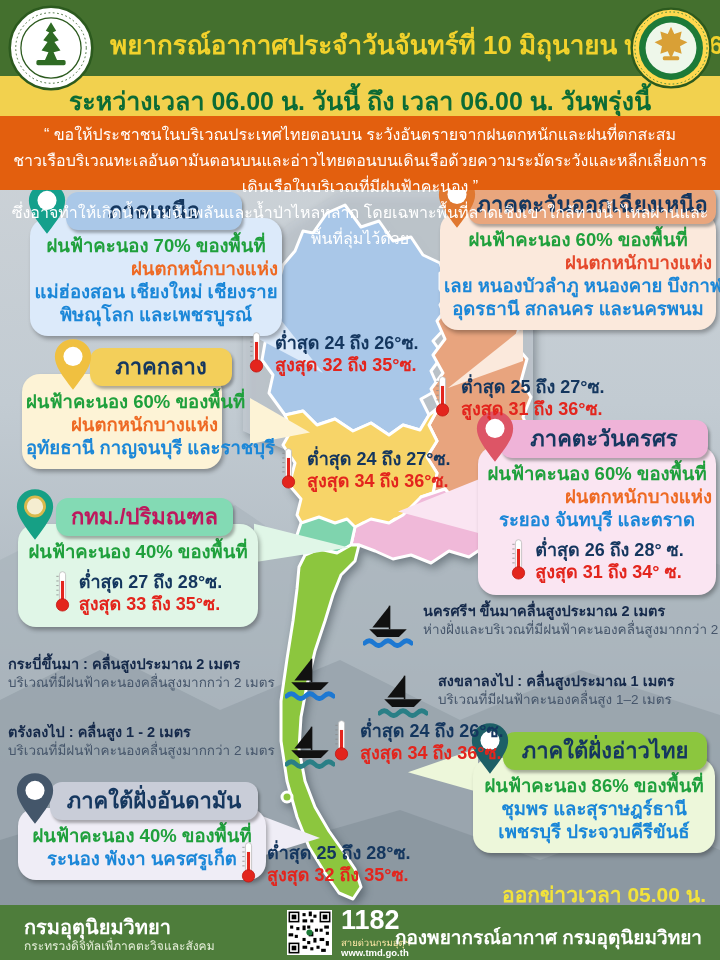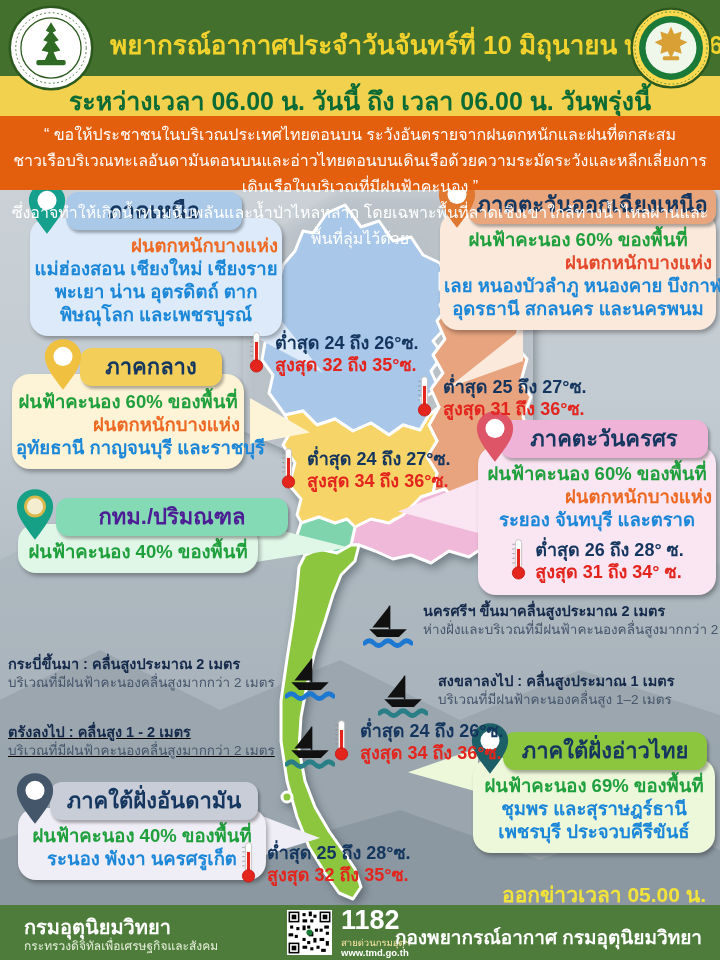--- a/index.html
+++ b/index.html
@@ -33,48 +33,48 @@
     text-align:center;box-shadow:2px 3px 4px rgba(0,0,0,.3);}
   .rain{color:#1fa03c;font-weight:bold;font-size:18.5px;line-height:23px;white-space:nowrap;}
   .heavy{color:#ee6a24;font-weight:bold;font-size:18.5px;line-height:23px;white-space:nowrap;text-align:right;}
   .heavy.red{color:#e5492c;}
   .prov{color:#1b87d8;font-weight:bold;font-size:18.5px;line-height:23px;white-space:nowrap;}
   
   .box-north{left:30px;top:192px;width:252px;}   .box-north .pill{margin-left:36px;width:176px;background:#aac8e8;}
   .box-north .bodybox{background:#dceafa;}
   .box-ne{left:440px;top:186px;width:276px;}     .box-ne .pill{margin-left:28px;width:248px;background:#e9a67d;}
   .box-ne .bodybox{background:#fbe9dc;}
-  .box-central{left:12px;top:348px;width:232px;} .box-central .pill{margin-left:68px;width:142px;background:#f3cf5a;}
+  .box-central{left:22px;top:348px;width:200px;} .box-central .pill{margin-left:68px;width:142px;background:#f3cf5a;}
   .box-central .bodybox{background:#fdf3d6;}
-  .box-bkk{left:18px;top:498px;width:240px;}     .box-bkk .pill{margin-left:38px;width:232px;background:#83dab4;color:#4c1d95;}
+  .box-bkk{left:18px;top:498px;width:240px;}     .box-bkk .pill{margin-left:38px;width:177px;background:#83dab4;color:#be185d;}
   .box-bkk .bodybox{background:#e0f6e7;}
   .box-east{left:478px;top:420px;width:238px;}   .box-east .pill{margin-left:22px;width:208px;background:#efb3d8;}
   .box-east .bodybox{background:#fae5f2;}
   .box-gulf{left:473px;top:732px;width:242px;}   .box-gulf .pill{margin-left:30px;width:204px;background:#8cc63e;}
   .box-gulf .bodybox{background:#edf7da;}
   .box-andaman{left:18px;top:782px;width:248px;} .box-andaman .pill{margin-left:32px;width:208px;background:#c9cdd8;}
   .box-andaman .bodybox{background:#efedf6;}
   
   .temp{position:absolute;z-index:7;display:flex;align-items:center;gap:10px;}
   .temp .tt{display:flex;flex-direction:column;text-align:left;}
   .low{color:#14365e;font-weight:bold;font-size:18px;line-height:22px;white-space:nowrap;}
   .high{color:#e3251d;font-weight:bold;font-size:18px;line-height:22px;white-space:nowrap;}
   .temp-inline{display:flex;align-items:center;gap:8px;justify-content:center;margin-top:6px;}
   .temp-inline .tt{display:flex;flex-direction:column;text-align:left;}
-  .t-north{left:248px;top:330px;}  .t-ne{left:416px;top:374px;}  .t-central{left:280px;top:446px;}
+  .t-north{left:248px;top:330px;}  .t-ne{left:434px;top:374px;}  .t-central{left:280px;top:446px;}
   .t-gulf{left:333px;top:718px;}   .t-andaman{left:240px;top:840px;}
   
   .seanote{position:absolute;z-index:7;display:flex;align-items:flex-start;gap:10px;}
   .seanote.rev{flex-direction:row-reverse;}
   .sn-text{display:flex;flex-direction:column;}
   .sn-title{color:#15294a;font-weight:bold;font-size:14.5px;line-height:19px;white-space:nowrap;}
   .sn-sub{color:#46566b;font-size:13.5px;line-height:18px;white-space:nowrap;}
   .boat{flex:0 0 auto;margin-top:2px;}
   .sn-r1{left:363px;top:602px;}  .sn-r2{left:378px;top:672px;}
-  .sn-l1{left:8px;top:655px;}    .sn-l2{left:8px;top:723px;text-decoration:underline;}
+  .sn-l1{left:8px;top:655px;}    .sn-l2{left:8px;top:723px;}
   .release{position:absolute;right:14px;top:878px;z-index:8;color:#f2e33b;font-weight:bold;font-size:21px;}
   
   .footer{position:absolute;left:0;top:905px;width:720px;height:55px;background:#4e7d3b;z-index:10;}
   .f-dept{position:absolute;left:24px;top:6px;color:#fff;font-weight:bold;font-size:20px;white-space:nowrap;}
   .f-min{position:absolute;left:24px;top:31px;color:#e8f0dc;font-size:12px;white-space:nowrap;}
   .f-qr{position:absolute;left:287px;top:5px;}
   .f-1182{position:absolute;left:341px;top:0px;color:#fff;font-weight:bold;font-size:27px;}
   .f-hot{position:absolute;left:341px;top:30px;color:#ffe9a8;font-size:9.5px;white-space:nowrap;}
   .f-web{position:absolute;left:341px;top:42px;color:#fff;font-weight:bold;font-size:9.5px;white-space:nowrap;}
   .f-div{position:absolute;right:18px;top:17px;color:#fff;font-weight:bold;font-size:19px;white-space:nowrap;}
@@ -151,23 +151,23 @@
 
   <div class="callout box-north">
     <div class="pin">
       <svg width="42" height="54" viewBox="0 0 44 56">
           <path d="M22,54 C10,38 3,29 3,19 a19,18 0 1,1 38,0 c0,10 -7,19 -19,35 z" fill="#14a08c"></path>
           <circle cx="22" cy="19" r="10" fill="#fff"></circle>
         </svg>
     </div>
     <div class="pill">ภาคเหนือ</div>
     <div class="bodybox">
+      <div class="rain">ฝนฟ้าคะนอง 70% ของพื้นที่</div>
       <div class="heavy">ฝนตกหนักบางแห่ง</div>
       <div class="prov">แม่ฮ่องสอน เชียงใหม่ เชียงราย</div>
-      <div class="prov">พะเยา น่าน อุตรดิตถ์ ตาก</div>
       <div class="prov">พิษณุโลก และเพชรบูรณ์</div>
     </div>
   </div>
 
   <div class="callout box-ne">
     <div class="pin">
       <svg width="42" height="54" viewBox="0 0 44 56">
           <path d="M22,54 C10,38 3,29 3,19 a19,18 0 1,1 38,0 c0,10 -7,19 -19,35 z" fill="#e07830"></path>
           <circle cx="22" cy="19" r="10" fill="#fff"></circle>
         </svg>
@@ -199,20 +199,34 @@
   <div class="callout box-bkk">
     <div class="pin">
       <svg width="42" height="54" viewBox="0 0 44 56">
           <path d="M22,54 C10,38 3,29 3,19 a19,18 0 1,1 38,0 c0,10 -7,19 -19,35 z" fill="#16a085"></path>
           <circle cx="22" cy="19" r="10" fill="#f5edd0" stroke="#d9b94c" stroke-width="3"></circle>
         </svg>
     </div>
     <div class="pill">กทม./ปริมณฑล</div>
     <div class="bodybox">
       <div class="rain">ฝนฟ้าคะนอง 40% ของพื้นที่</div>
+      <div class="temp-inline">
+        <span>
+          <svg width="17" height="44" viewBox="0 0 22 54">
+              <rect x="7" y="2" width="8" height="38" rx="4" fill="#fff" stroke="#b9b9b9"></rect>
+              <rect x="9" y="14" width="4" height="26" fill="#e3251d"></rect>
+              <circle cx="11" cy="45" r="8" fill="#e3251d" stroke="#c11510"></circle>
+              <path d="M3,8h3 M3,14h3 M3,20h3 M3,26h3 M3,32h3" stroke="#888" stroke-width="1"></path>
+            </svg>
+        </span>
+        <span class="tt">
+          <span class="low">ต่ำสุด 27 ถึง 28°ซ.</span>
+          <span class="high">สูงสุด 33 ถึง 35°ซ.</span>
+        </span>
+      </div>
     </div>
   </div>
 
   <div class="callout box-east">
     <div class="pin">
       <svg width="42" height="54" viewBox="0 0 44 56">
           <path d="M22,54 C10,38 3,29 3,19 a19,18 0 1,1 38,0 c0,10 -7,19 -19,35 z" fill="#dd5566"></path>
           <circle cx="22" cy="19" r="10" fill="#fff"></circle>
         </svg>
     </div>
@@ -240,21 +254,21 @@
 
   <div class="callout box-gulf">
     <div class="pin">
       <svg width="42" height="54" viewBox="0 0 44 56">
           <path d="M22,54 C10,38 3,29 3,19 a19,18 0 1,1 38,0 c0,10 -7,19 -19,35 z" fill="#1d5f66"></path>
           <circle cx="22" cy="19" r="10" fill="#fff"></circle>
         </svg>
     </div>
     <div class="pill">ภาคใต้ฝั่งอ่าวไทย</div>
     <div class="bodybox">
-      <div class="rain">ฝนฟ้าคะนอง 69% ของพื้นที่</div>
+      <div class="rain">ฝนฟ้าคะนอง 86% ของพื้นที่</div>
       <div class="prov">ชุมพร และสุราษฎร์ธานี</div>
       <div class="prov">เพชรบุรี ประจวบคีรีขันธ์</div>
     </div>
   </div>
 
   <div class="callout box-andaman">
     <div class="pin">
       <svg width="42" height="54" viewBox="0 0 44 56">
           <path d="M22,54 C10,38 3,29 3,19 a19,18 0 1,1 38,0 c0,10 -7,19 -19,35 z" fill="#44566a"></path>
           <circle cx="22" cy="19" r="10" fill="#fff"></circle>
@@ -382,21 +396,21 @@
     <span class="sn-text">
       <span class="sn-title">ตรังลงไป : คลื่นสูง 1 - 2 เมตร</span>
       <span class="sn-sub">บริเวณที่มีฝนฟ้าคะนองคลื่นสูงมากกว่า 2 เมตร</span>
     </span>
   </div>
 
   <div class="release">ออกข่าวเวลา 05.00 น.</div>
 
   <div class="footer">
     <div class="f-dept">กรมอุตุนิยมวิทยา</div>
-    <div class="f-min">กระทรวงดิจิทัลเพื่อเศรษฐกิจและสังคม</div>
+    <div class="f-min">กระทรวงดิจิทัลเพื่ภาคตะวิจและสังคม</div>
     <div class="f-qr">
       <svg width="45" height="45" viewBox="0 0 29 29" style="background:#fff">
         <g fill="#000">
           <rect x="1" y="1" width="7" height="7"></rect>
             <rect x="21" y="1" width="7" height="7"></rect>
             <rect x="1" y="21" width="7" height="7"></rect>
           <rect x="10" y="2" width="2" height="2"></rect>
             <rect x="14" y="1" width="2" height="3"></rect>
             <rect x="17" y="3" width="2" height="2"></rect>
           <rect x="10" y="6" width="3" height="2"></rect>

